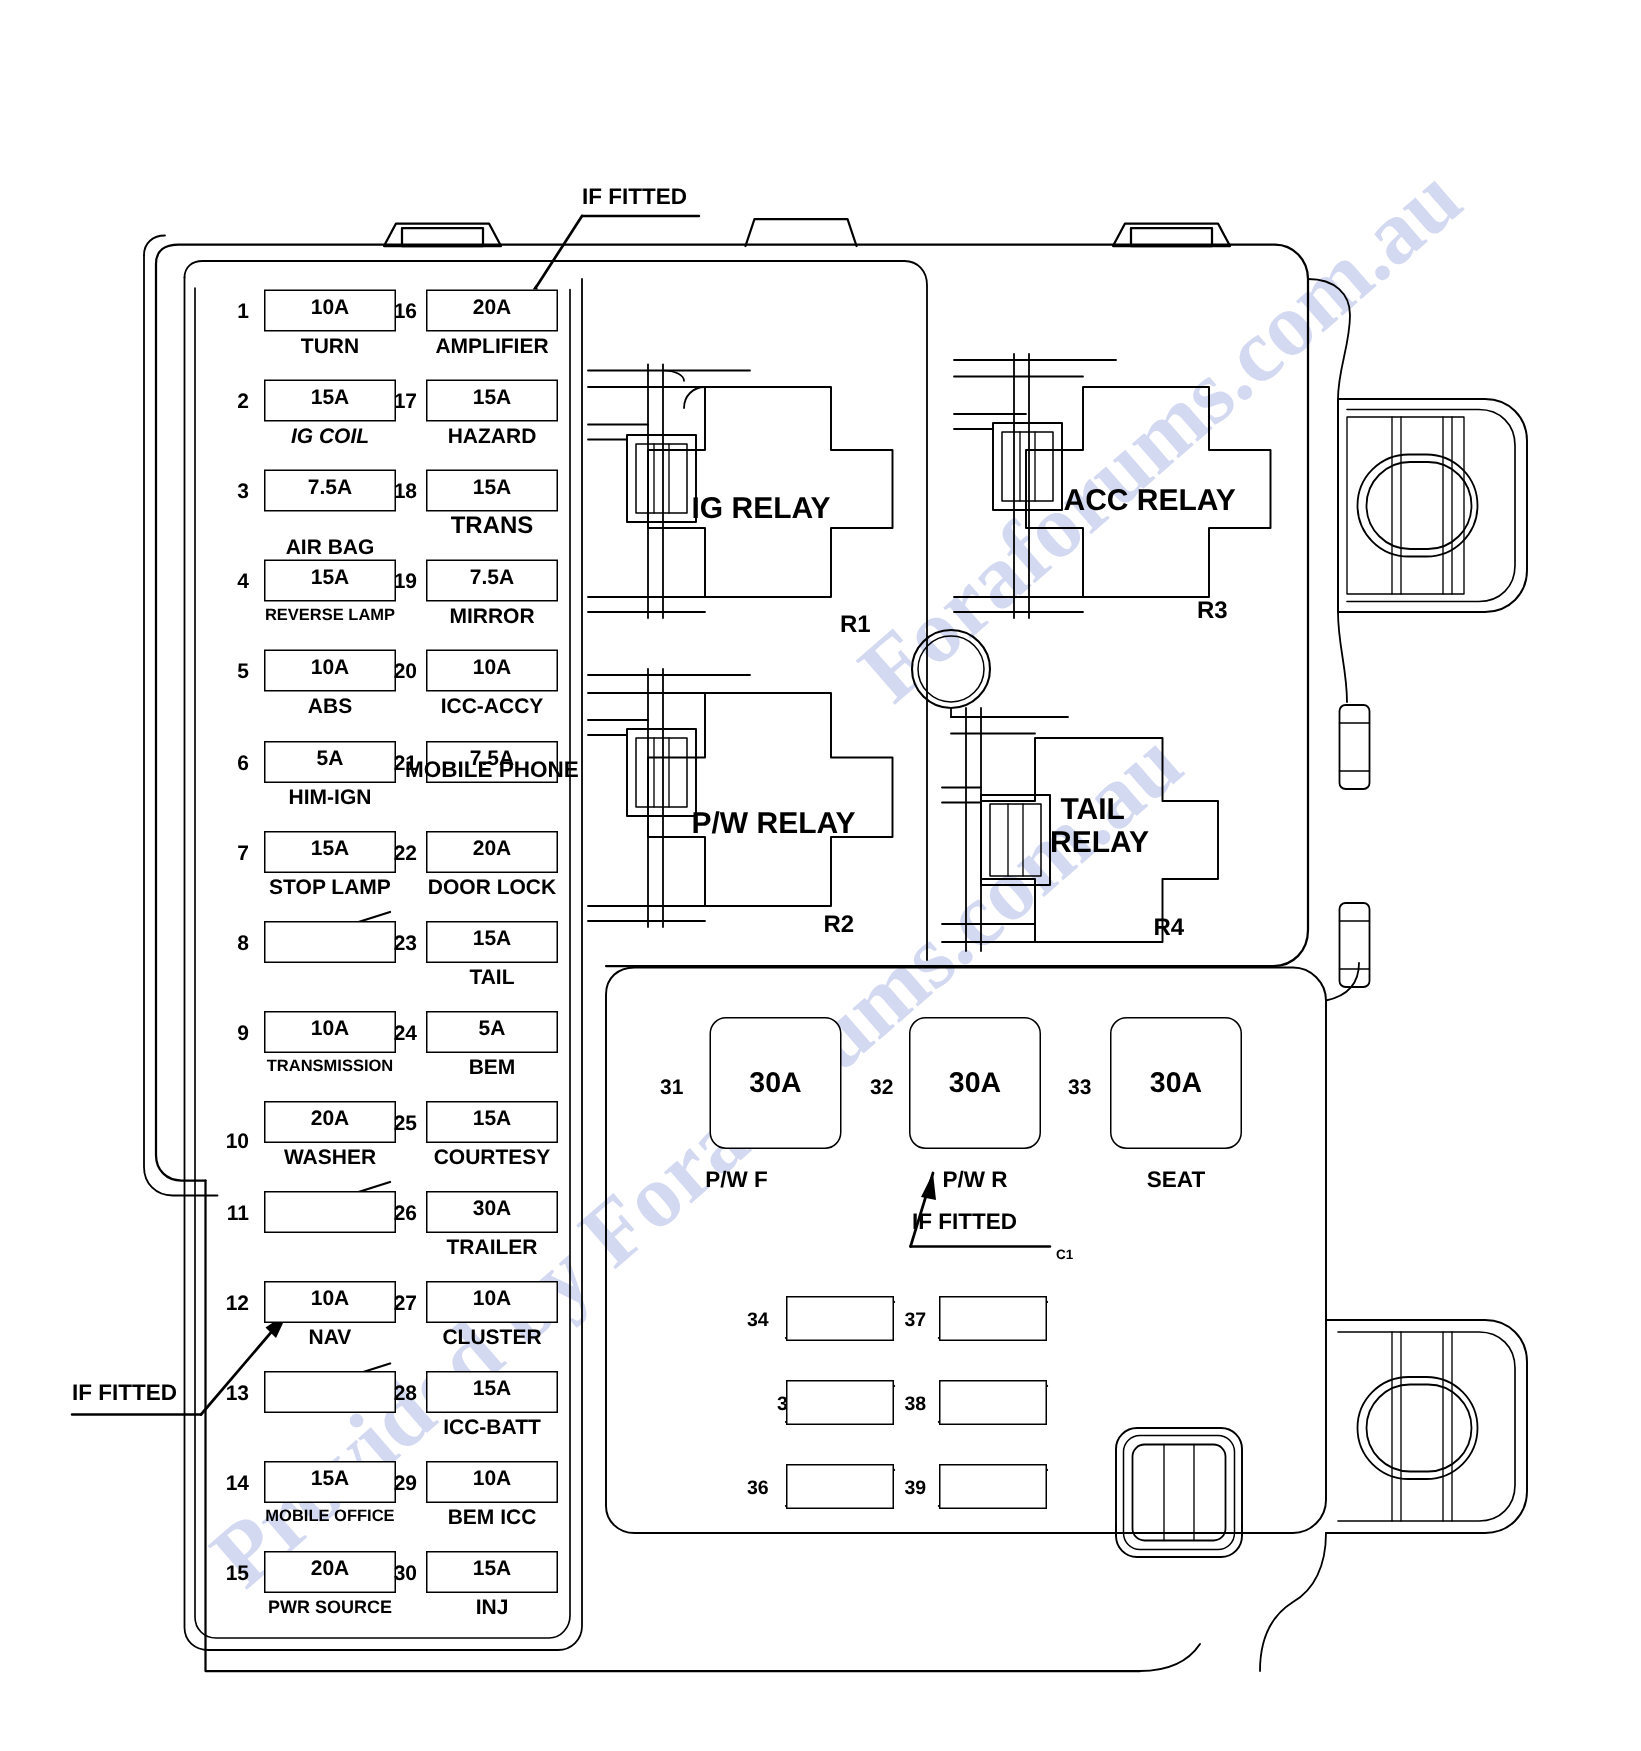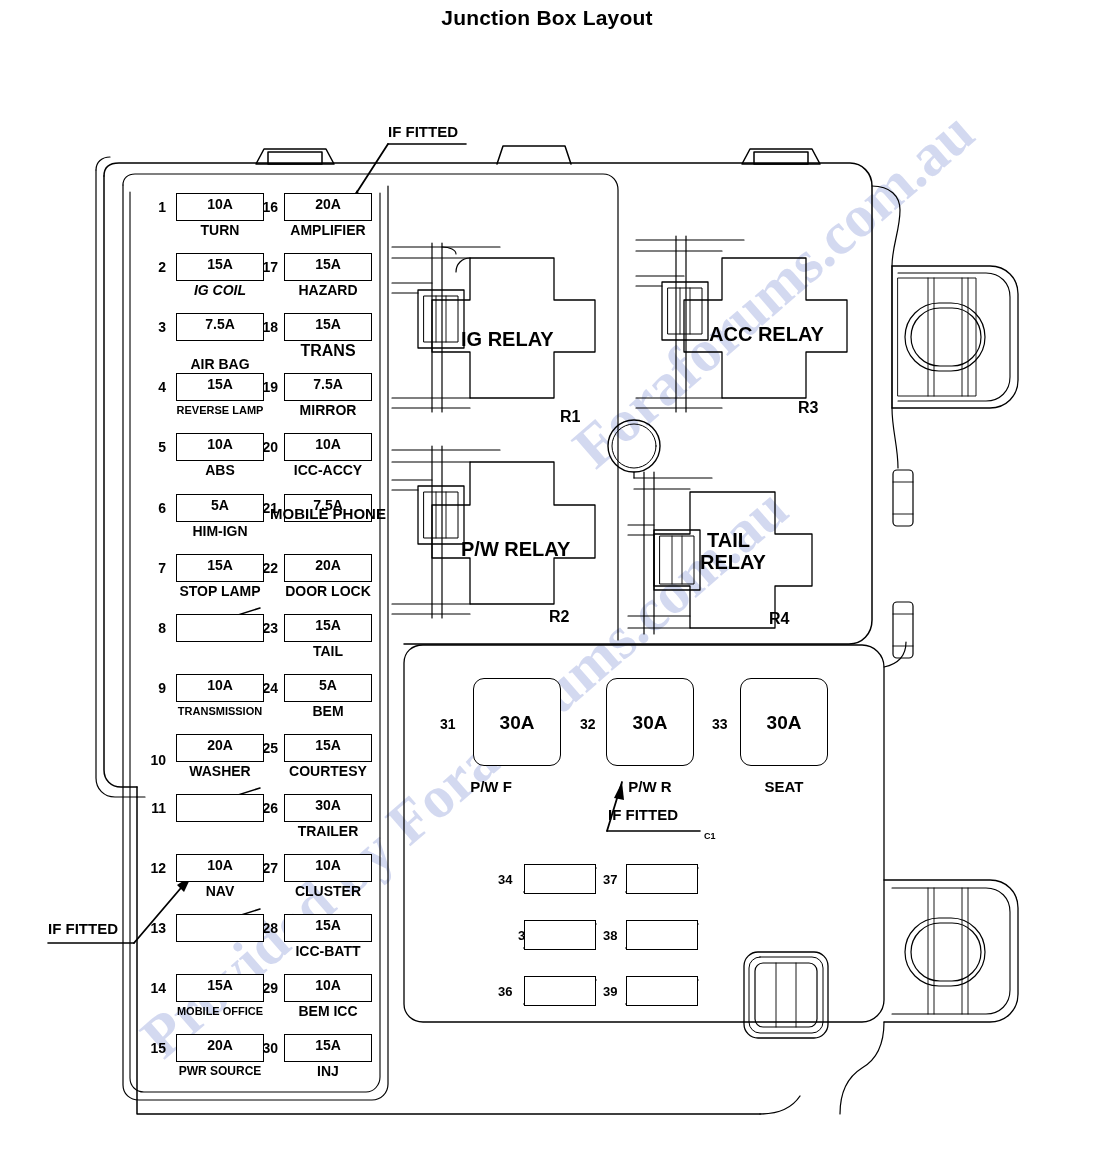--- a/index.html
+++ b/index.html
@@ -71,21 +71,20 @@
 
   
   .callout{position:absolute;font-size:15px;font-weight:bold;white-space:nowrap;}
   .c1lbl{position:absolute;font-size:9px;font-weight:bold;}
 </style>
 </head>
 <body>
 
 <div id="root">
 
-  <div class="title">Junction Box Layout</div>
 
   <div class="wm">
     <span class="w1">Provided by Foraforums.com.au</span>
     <span class="w2">Foraforums.com.au</span>
   </div>
 
   <svg class="layer" viewBox="0 0 1094 1167">
     <g fill="none" stroke="#000" stroke-width="1.5" stroke-linejoin="round" stroke-linecap="round">
 
       <g>

